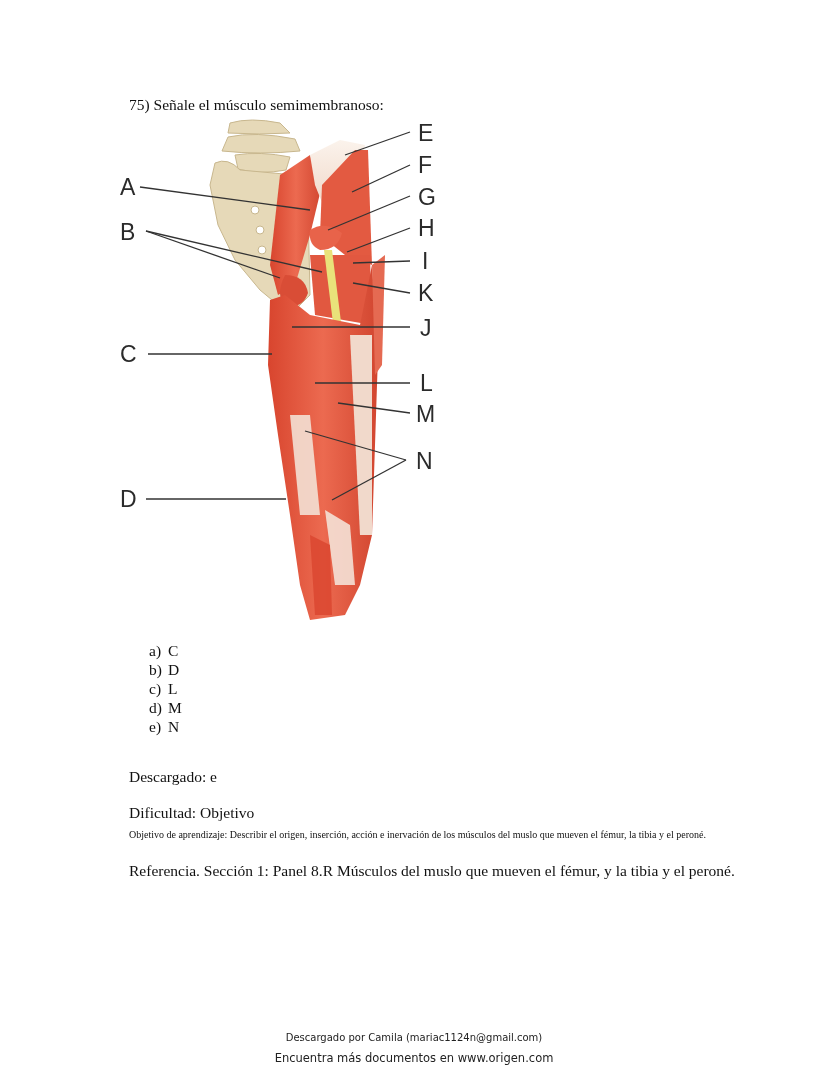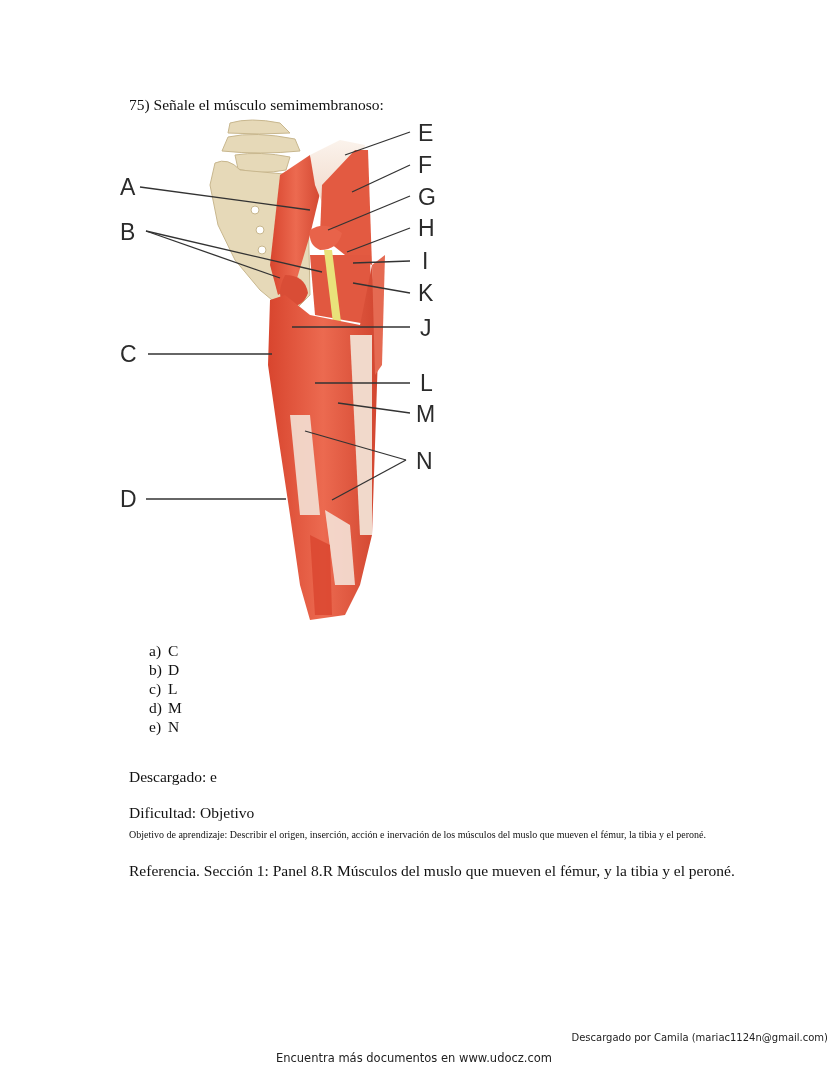--- a/index.html
+++ b/index.html
@@ -10,21 +10,21 @@
   #figure { position: absolute; left: 110px; top: 115px; width: 340px; height: 505px; }
   #figure svg { width: 340px; height: 505px; display: block; }
   .lbl { font-family: "Liberation Sans", "DejaVu Sans", sans-serif; font-size: 23px; fill: #2b2b2b; }
   #options { position: absolute; left: 117px; top: 641px; font-size: 15.5px; line-height: 19px; }
   .opt { display: flex; }
   .opt .k { width: 19px; }
   #answer { position: absolute; left: 97px; top: 768px; font-size: 15.5px; }
   #difficulty { position: absolute; left: 97px; top: 804px; font-size: 15.5px; }
   #objective { position: absolute; left: 97px; top: 826px; width: 640px; font-size: 10px; line-height: 18px; }
   #reference { position: absolute; left: 97px; top: 862px; width: 640px; font-size: 15.5px; line-height: 18px; }
-  #footer-download { position: absolute; left: 0; width: 828px; top: 1032px; text-align: right; font-size: 10px; }
+  #footer-download { position: absolute; left: 0; width: 828px; top: 1032px; text-align: center; font-size: 10px; }
   #footer-more { position: absolute; left: 0; width: 828px; top: 1051px; text-align: center; font-size: 11.5px; }
 </style>
 </head>
 <body>
 
 <div id="question-title" class="serif">75) Señale el músculo semimembranoso:</div>
 
 <div id="figure">
   <svg viewBox="0 0 340 505" xmlns="http://www.w3.org/2000/svg">
     <defs>
@@ -127,13 +127,13 @@
       <span>N</span>
     </div>
 </div>
 
 <div id="answer" class="serif">Descargado: e</div>
 <div id="difficulty" class="serif">Dificultad: Objetivo</div>
 <div id="objective" class="serif">Objetivo de aprendizaje: Describir el origen, inserción, acción e inervación de los músculos del muslo que mueven el fémur, la tibia y el peroné.</div>
 <div id="reference" class="serif">Referencia. Sección 1: Panel 8.R Músculos del muslo que mueven el fémur, y la tibia y el peroné.</div>
 
 <div id="footer-download" class="sans">Descargado por Camila (mariac1124n@gmail.com)</div>
-<div id="footer-more" class="sans">Encuentra más documentos en www.udocz.com</div>
+<div id="footer-more" class="sans">Encuentra más documentos en www.origen.com</div>
 
 </body></html>

